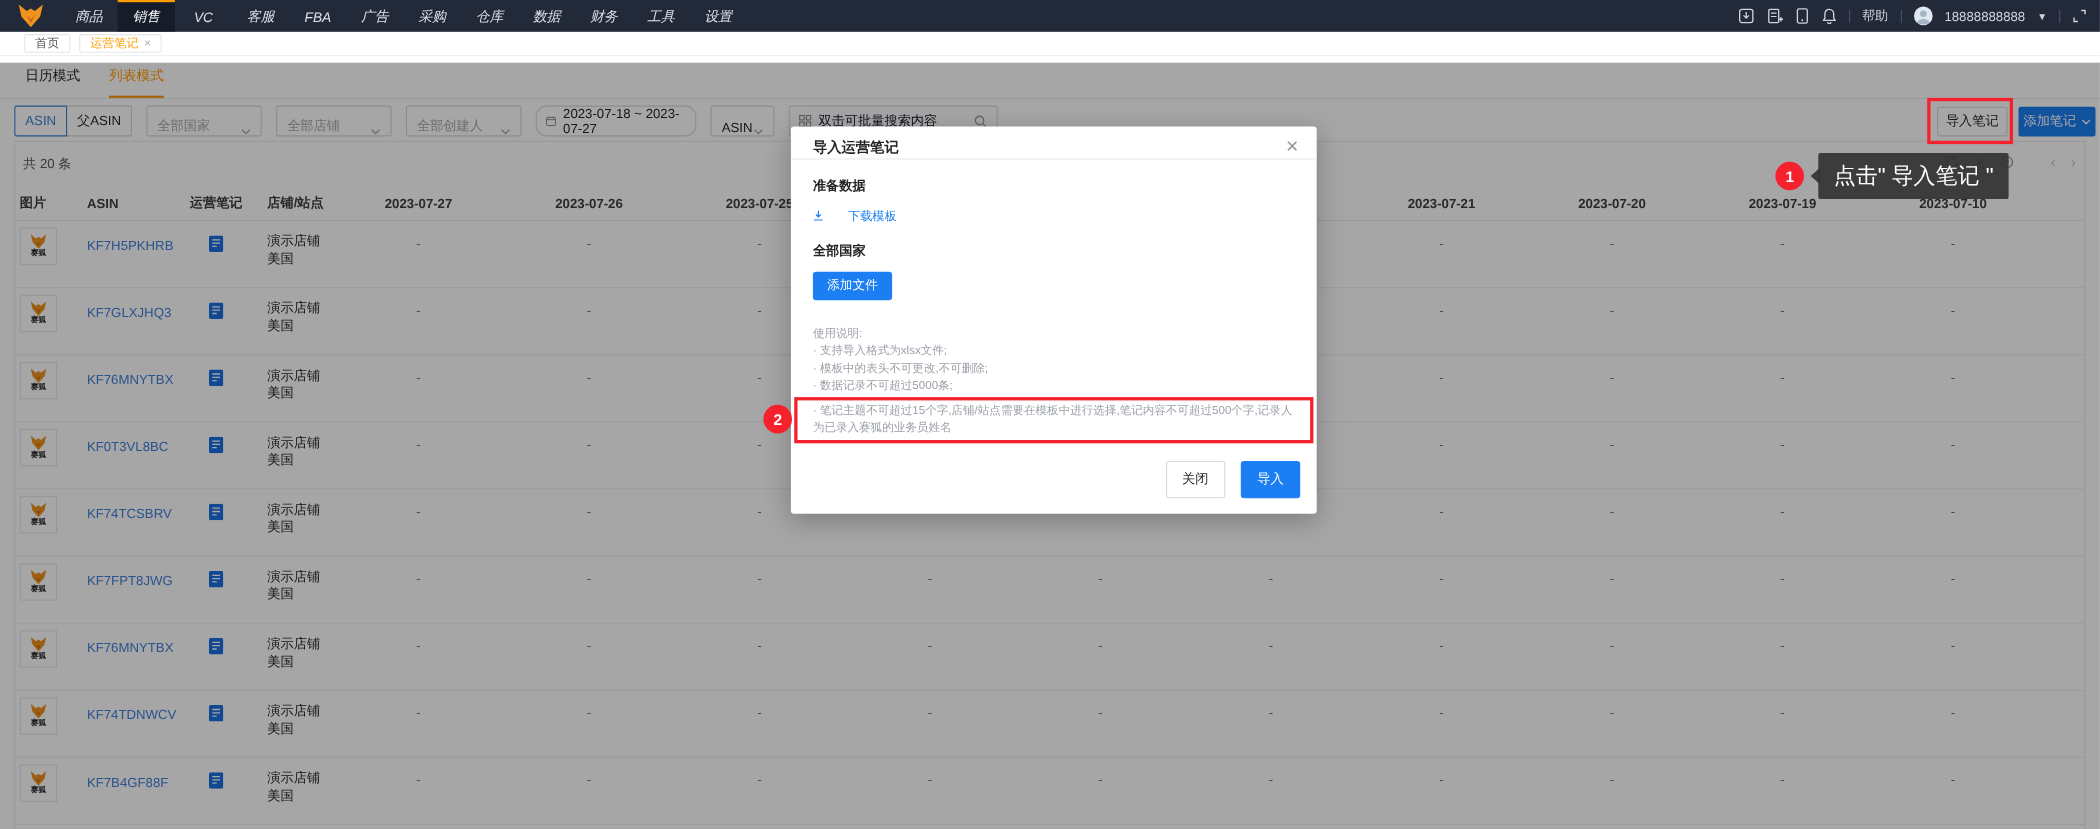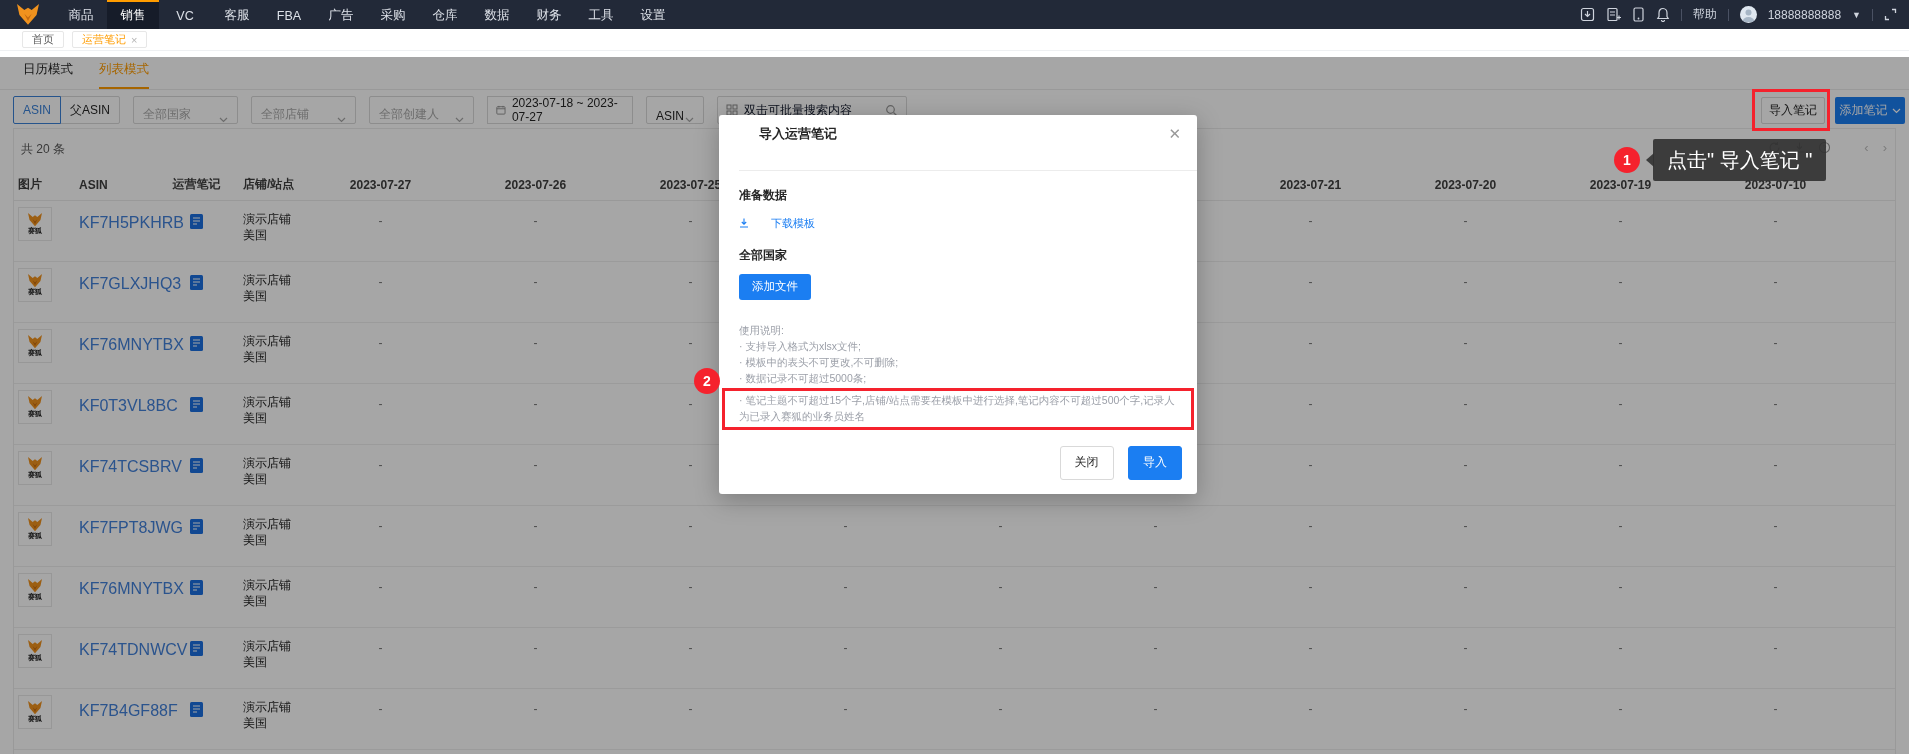--- a/index.html
+++ b/index.html
@@ -4,21 +4,21 @@
 <style>
   * { margin:0; padding:0; box-sizing:border-box; }
   html,body { width:1909px; height:754px; overflow:hidden; }
   body { font-family:"Liberation Sans","DejaVu Sans",sans-serif; background:#fff; color:#262626; }
   .screen { position:absolute; inset:0; width:1909px; height:754px; background:#fff; }
 
   
   .topnav { position:absolute; top:0; left:0; width:100%; height:29px; background:#222938; display:flex; align-items:stretch; z-index:5; }
   .logo { width:55px; display:flex; align-items:center; justify-content:center; }
   .mainmenu { display:flex; align-items:stretch; }
-  .navitem { width:52px; display:flex; align-items:center; justify-content:center; color:#dde1e8; font-size:12.5px; cursor:pointer; border-top:2px solid transparent; }
+  .navitem { width:52px; display:flex; align-items:center; justify-content:center; color:#dde1e8; font-size:12.5px; cursor:pointer; border-top:2px solid transparent;font-style:italic; }
   .navitem.active { background:#161c29; border-top:2px solid #ff9c00; color:#fff; }
   .navright { position:absolute; right:12px; top:0; height:29px; display:flex; align-items:center; gap:11px; color:#cfd4dd; font-size:12px; }
   .nicon { display:flex; align-items:center; }
   .vdiv { width:1px; height:12px; background:#4a5163; }
   .avatar { width:17px; height:17px; border-radius:50%; background:#dfe7f0; display:flex; align-items:center; justify-content:center; overflow:hidden; }
   .caret { font-size:9px; color:#cfd4dd; }
 
   
   .tabbar { position:absolute; top:29px; left:0; width:100%; height:22px; background:#fff; border-bottom:1px solid #eef0f2; display:flex; align-items:center; gap:8px; padding-left:22px; z-index:5; }
   .tabchip { height:17px; padding:0 9px; display:flex; align-items:center; gap:5px; font-size:11px; color:#595959; background:#fff; border:1px solid #e7e7e7; border-radius:2px; cursor:pointer; }
@@ -33,21 +33,21 @@
 
   .filterrow { position:absolute; top:44px; left:13px; display:flex; align-items:center; gap:13px; height:30px; }
   .seg { display:flex; }
   .segbtn { height:28px; padding:0 9px; display:flex; align-items:center; font-size:12px; border:1px solid #d9d9d9; background:#fff; color:#262626; cursor:pointer; }
   .segbtn:first-child { border-radius:2px 0 0 2px; }
   .segbtn:last-child  { border-radius:0 2px 2px 0; margin-left:-1px; }
   .segbtn.active { border-color:#3b82d8; color:#3b82d8; z-index:1; }
   .select { height:28px; background:#fff; border:1px solid #d9d9d9; border-radius:2px; display:flex; align-items:flex-end; justify-content:space-between; padding:0 9px; font-size:12px; color:#a8a8a8; cursor:pointer; }
   .select.dark { color:#262626; }
   .sel-w { width:105px; }
-  .datebox { width:146px; height:28px; background:#fff; border:1px solid #d9d9d9; border-radius:0; display:flex; align-items:center; gap:6px; padding:0 8px; font-size:12px; color:#262626; cursor:pointer; }
+  .datebox { width:146px; height:28px; background:#fff; border:1px solid #d9d9d9; border-radius:10px; display:flex; align-items:center; gap:6px; padding:0 8px; font-size:12px; color:#262626; cursor:pointer; }
   .searchbox { width:190px; height:28px; background:#fff; border:1px solid #d9d9d9; border-radius:2px; display:flex; align-items:center; gap:6px; padding:0 8px; cursor:text; }
   .placeholder { font-size:12px; color:#0f172a; flex:1; white-space:nowrap; overflow:hidden; }
   .btn-import { position:absolute; left:1761px; top:46px; width:64px; height:27px; background:#fff; border:1px solid #d9d9d9; border-radius:2px; font-size:12px; color:#262626; display:flex; align-items:center; justify-content:center; cursor:pointer; }
   .btn-add { position:absolute; left:1835px; top:46px; width:70px; height:27px; background:#1b7ef2; border-radius:2px; font-size:12px; color:#fff; display:flex; align-items:center; justify-content:center; gap:4px; cursor:pointer; }
 
   
   .tablecard { position:absolute; top:77px; left:13px; right:13px; bottom:0; border:1px solid #ebebeb; border-bottom:none; background:#fff; }
   .toolbar { position:relative; height:40px; display:flex; align-items:center; padding-left:7px; font-size:12px; color:#595959; }
   .tbicons { position:absolute; right:64px; top:12px; display:flex; gap:12px; align-items:center; color:#8c8c8c; }
   .pager { position:absolute; right:8px; top:11px; display:flex; gap:14px; color:#bfbfbf; font-size:13px; }
@@ -56,29 +56,29 @@
   .hcell { font-size:12px; font-weight:bold; color:#404040; display:flex; align-items:center; }
   .hc-img { padding-left:4px; }
   .hc-asin { padding-left:10px; }
   .hc-note, .hc-day { justify-content:center; }
   .hc-store { padding-left:19px; }
   .trow { height:61px; border-bottom:1px solid #efefef; }
   .c-img { padding:6px 0 0 4px; }
   .thumb { width:34px; height:34px; border:1px solid #e8e8e8; background:#fff; display:flex; flex-direction:column; align-items:center; justify-content:center; }
   .brand { font-size:7px; font-weight:bold; color:#262626; line-height:8px; }
   .c-asin { padding:13px 0 0 10px; }
-  .c-asin a { color:#4381d9; font-size:16px; text-decoration:none; cursor:pointer; }
+  .c-asin a { color:#4381d9; font-size:12px; text-decoration:none; cursor:pointer; }
   .c-note { padding-top:13px; text-align:center; }
   .c-store { padding:10px 0 0 19px; font-size:12px; color:#262626; line-height:16px; }
   .c-day { padding-top:13px; text-align:center; font-size:12px; color:#737373; }
 
   
   .overlay { position:absolute; left:0; top:57px; width:1909px; height:697px; background:rgba(0,0,0,0.35); z-index:50; }
   .modal { position:absolute; left:719px; top:115px; width:478px; background:#fff; border-radius:3px; box-shadow:0 6px 24px rgba(0,0,0,.25); z-index:60; }
-  .m-head { position:relative; height:56px; line-height:38px; padding:0 20px; font-size:13px; font-weight:bold; color:#262626; border-bottom:1px solid #ececec;margin-left:20px; }
+  .m-head { position:relative; height:30px; line-height:38px; padding:0 20px; font-size:13px; font-weight:bold; color:#262626; border-bottom:1px solid #ececec; }
   .m-close { position:absolute; right:16px; top:0; color:#999; font-size:15px; cursor:pointer; font-weight:normal; }
   .m-body { padding:16px 20px 0; }
   .sec-title { font-size:12px; font-weight:bold; color:#262626; margin-bottom:10px; }
   .dl-link { display:inline-flex; align-items:center; gap:22px; color:#1b7ef2; font-size:11px; margin-bottom:16px; cursor:pointer; }
   .addfile { display:inline-flex; align-items:center; justify-content:center; height:26px; padding:0 13px; background:#1b7ef2; color:#fff; font-size:11.5px; border-radius:3px; cursor:pointer; margin-bottom:22px; }
   .usage { font-size:10.5px; color:#9b9fa8; line-height:16px; }
   .hl-box { border:3px solid #f5222d; margin:2px -17px 0; padding:1px 14px 3px; }
   .m-foot { padding:16px 15px 14px; text-align:right; }
   .m-foot .btn { display:inline-flex; align-items:center; justify-content:center; height:32px; padding:16px 14px; font-size:12px; border-radius:3px; cursor:pointer; }
   .btn-plain { background:#fff; border:1px solid #d9d9d9; color:#262626; margin-right:10px; }

